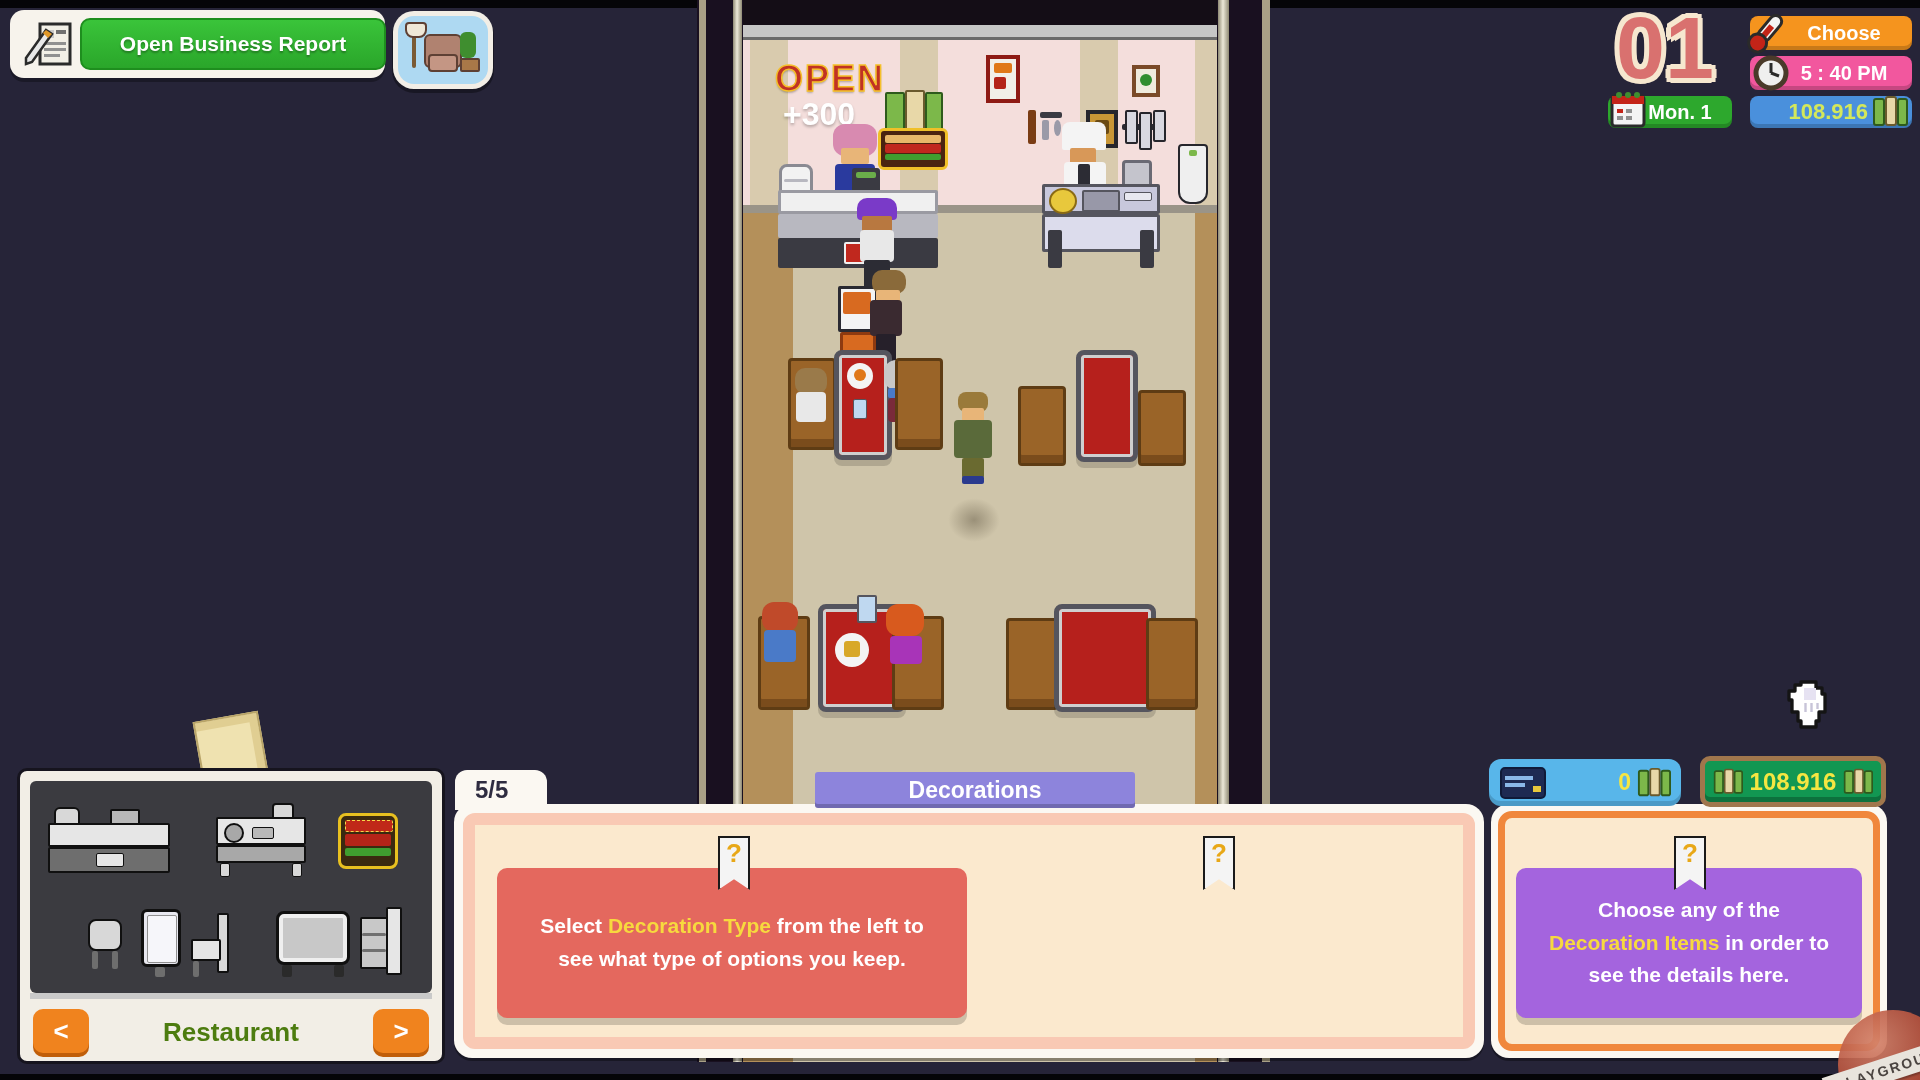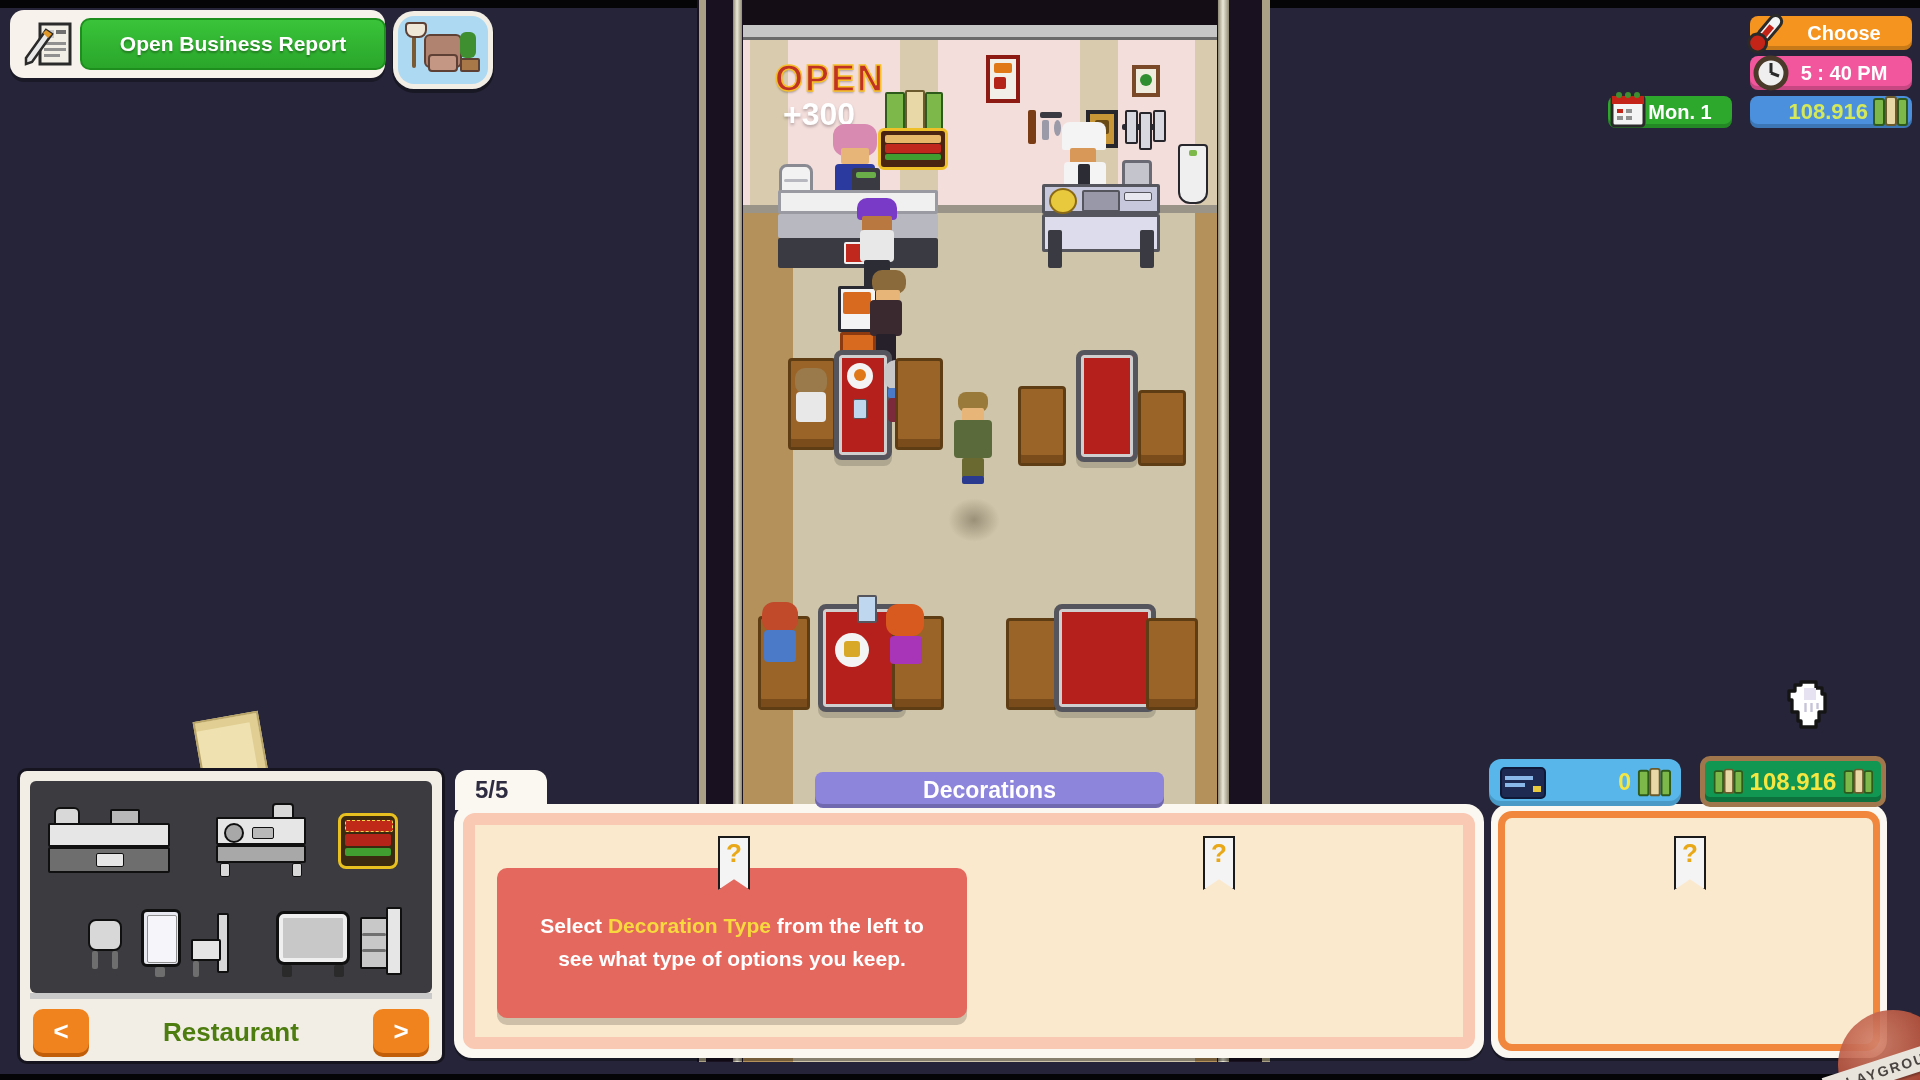--- a/index.html
+++ b/index.html
@@ -235,20 +235,21 @@
   <div class="a" style="left:398px;top:16px;width:90px;height:68px;background:#AED9F2;border-radius:16px;
               box-shadow:0 0 0 5px #F2EEE6,0 3px 0 6px rgba(0,0,0,.35);cursor:pointer;">
     <div class="pxr" style="left:26px;top:18px;width:34px;height:30px;background:#B08270;border:2px solid #5E4034;border-radius:6px;"></div>
     <div class="pxr" style="left:30px;top:38px;width:26px;height:14px;background:#C49684;border:2px solid #5E4034;border-radius:4px;"></div>
     <div class="pxr" style="left:14px;top:12px;width:4px;height:40px;background:#7A5A34;"></div>
     <div class="pxr" style="left:7px;top:6px;width:18px;height:12px;background:#EFE8D8;border:2px solid #5E4034;border-radius:4px 4px 8px 8px;"></div>
     <div class="pxr" style="left:62px;top:16px;width:16px;height:26px;background:#3F8E2F;border-radius:6px;"></div>
     <div class="pxr" style="left:62px;top:42px;width:16px;height:10px;background:#A87848;border:2px solid #5E4034;"></div>
   </div>
 
+  <div class="a txt" id="day-number" style="left:1616px;top:4px;">01</div>
 
   <div class="a badge" style="left:1750px;top:16px;width:162px;height:34px;background:#F5941E;padding-left:26px;box-sizing:border-box;">
     <span>Choose</span>
   </div>
   <svg class="a" style="left:1742px;top:8px;" width="48" height="50" viewBox="0 0 48 50">
     <g transform="rotate(40 24 25)">
       <rect x="18" y="4" width="12" height="30" rx="6" fill="#F4F4F4" stroke="#2A2A2A" stroke-width="3"></rect>
       <rect x="21" y="16" width="6" height="16" fill="#C42418"></rect>
       <circle cx="24" cy="38" r="9" fill="#C42418" stroke="#2A2A2A" stroke-width="3"></circle>
     </g>
@@ -348,21 +349,21 @@
     <div class="a" style="left:80px;top:246px;width:262px;text-align:center;color:#4d7c0f;font-size:26px;">Restaurant</div>
     <div class="a navbtn" style="left:353px;top:238px;width:56px;height:44px;">
       <span>&gt;</span>
     </div>
   </div>
 
   <div class="a" style="left:455px;top:770px;width:92px;height:40px;background:#FBF8F2;border-radius:12px 12px 0 0;">
     <span class="a" style="left:20px;top:6px;color:#2E2C40;font-size:24px;">5/5</span>
   </div>
 
-  <div class="a" style="left:815px;top:772px;width:349px;height:36px;background:#8D84DC;border-radius:8px;
+  <div class="a" style="left:815px;top:772px;width:320px;height:36px;background:#8D84DC;border-radius:3px;
               box-shadow:inset 0 -4px 0 rgba(0,0,0,.2);display:flex;align-items:center;justify-content:center;z-index:5;">
     <span style="color:#fff;font-size:23px;">Decorations</span>
   </div>
 
   <div class="a panel-white" style="left:454px;top:804px;width:1030px;height:254px;z-index:4;">
     <div class="a" style="left:9px;top:9px;width:1012px;height:236px;border:12px solid #F9C9B4;border-radius:12px;background:#FBE9CE;box-sizing:border-box;"></div>
     <div class="a card" style="left:43px;top:64px;width:470px;height:150px;background:#E4685E;box-shadow:0 7px 0 rgba(0,0,0,.18);">
       <div><span>Select </span><span class="hl">Decoration Type</span><span> from the left to see what type of options you keep.</span></div>
     </div>
   </div>
@@ -372,20 +373,23 @@
   </div>
   <div class="a pennant" style="left:1203px;top:836px;width:28px;height:50px;z-index:6;">
     <span>?</span>
   </div>
   <div class="a pennant" style="left:1674px;top:836px;width:28px;height:50px;z-index:6;">
     <span>?</span>
   </div>
 
   <div class="a panel-white" style="left:1491px;top:804px;width:396px;height:254px;z-index:4;">
     <div class="a" style="left:7px;top:7px;width:382px;height:240px;border:7px solid #F0873C;border-radius:14px;background:#FBE9CE;box-sizing:border-box;"></div>
+    <div class="a card" style="left:25px;top:64px;width:346px;height:150px;background:#A464DE;box-shadow:0 7px 0 rgba(0,0,0,.18);">
+      <div><span>Choose any of the </span><span class="hl">Decoration Items</span><span> in order to see the details here.</span></div>
+    </div>
   </div>
 
   <div class="a" style="left:1489px;top:759px;width:192px;height:47px;background:#58B6EA;border-radius:12px;
               box-shadow:inset 0 -5px 0 rgba(0,0,0,.15);display:flex;align-items:center;z-index:5;">
     <svg style="margin-left:10px;" width="48" height="34" viewBox="0 0 48 34">
       <rect x="2" y="2" width="44" height="30" rx="4" fill="#1E2A52" stroke="#101A38" stroke-width="2"></rect>
       <rect x="6" y="10" width="28" height="4" fill="#8AB8E8"></rect>
       <rect x="6" y="17" width="20" height="4" fill="#8AB8E8"></rect>
       <rect x="34" y="20" width="8" height="6" fill="#E8C83C"></rect>
     </svg>

